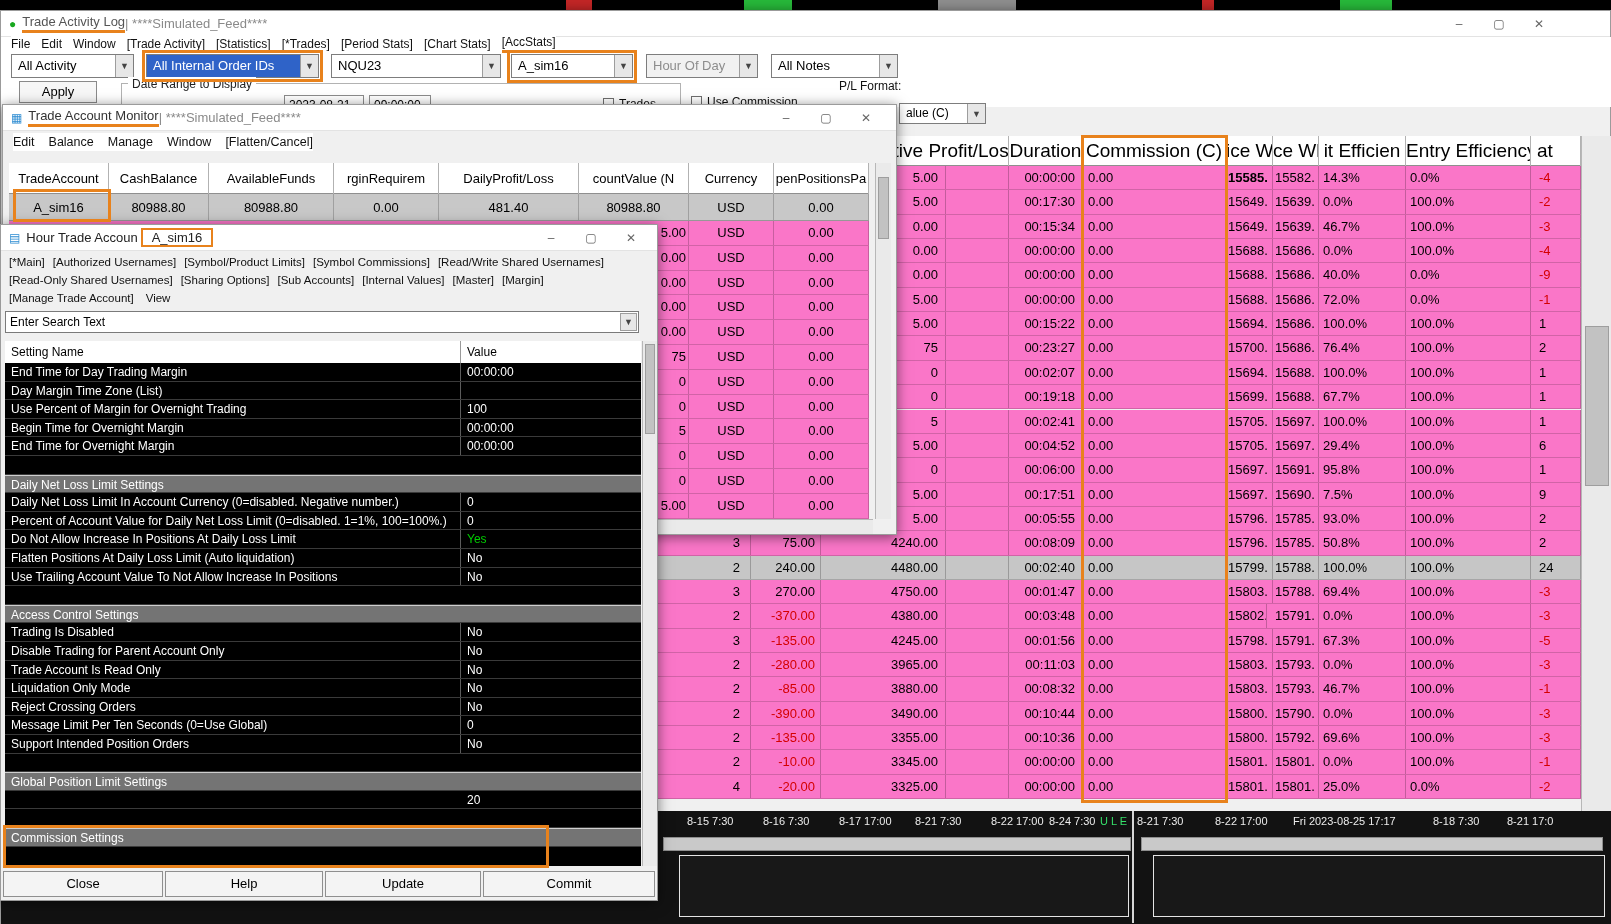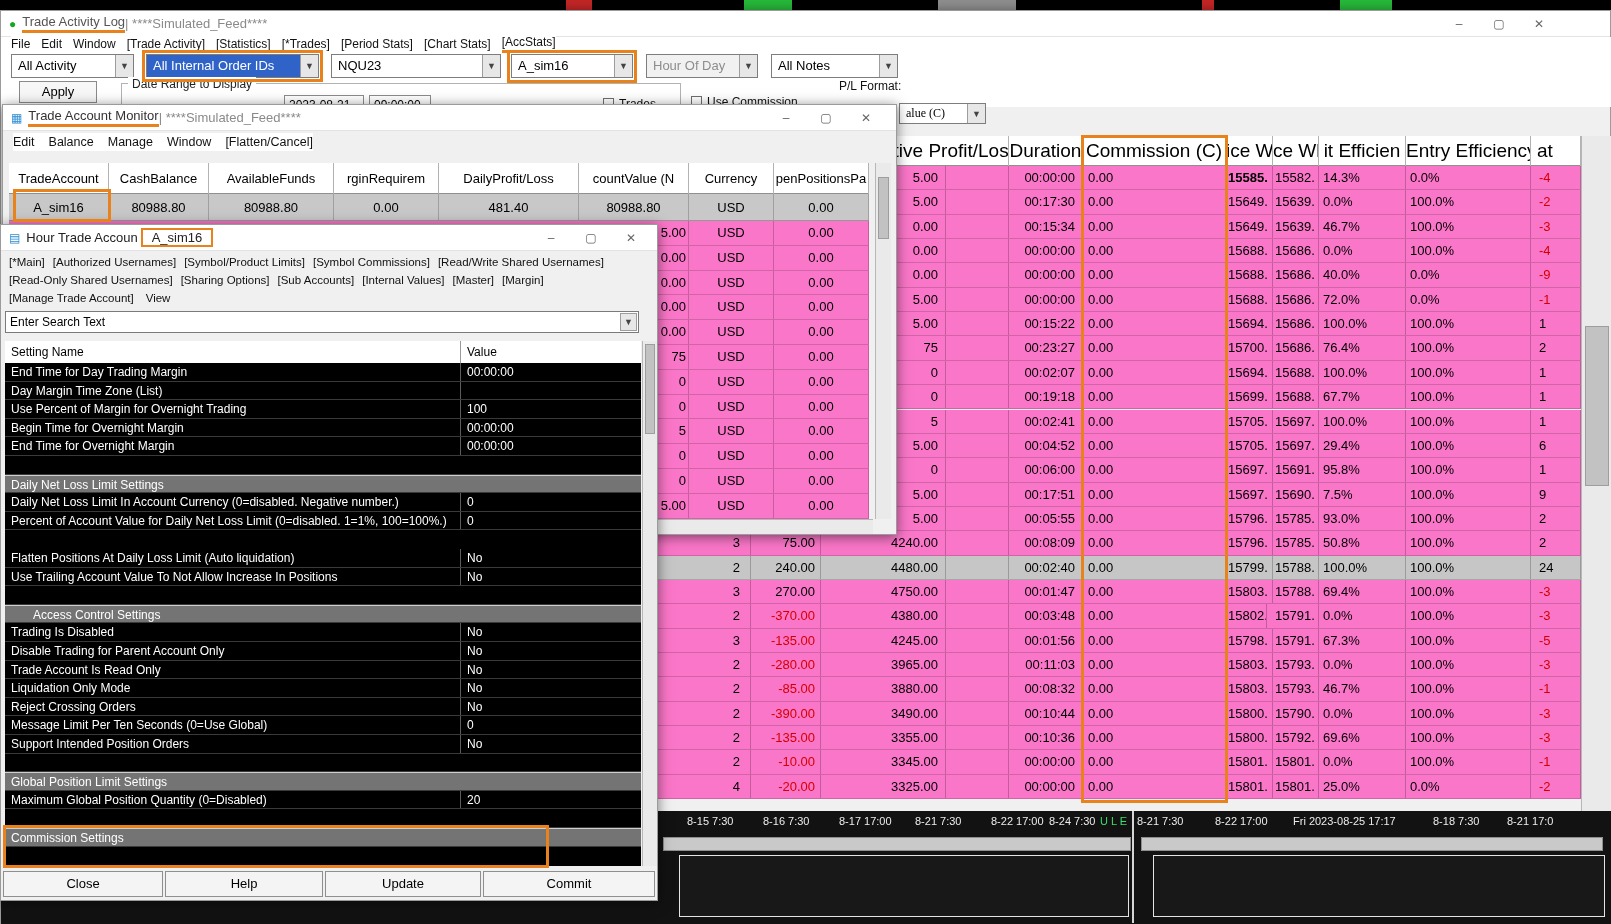--- a/index.html
+++ b/index.html
@@ -131,21 +131,21 @@
 
     <div class="btn97" style="left:18px;top:70px;width:78px;height:22px;line-height:20px;">Apply</div>
     <div class="groupbox" style="left:120px;top:72px;width:560px;height:50px;"></div>
     <div class="grouplabel" style="left:127px;top:66px;">Date Range to Display</div>
     <div class="field" style="left:283px;top:84px;width:80px;">2023-08-21</div>
     <div class="field" style="left:368px;top:84px;width:62px;">09:00:00</div>
     <div class="cklabel" style="left:602px;top:86px;"><span class="cb"></span><span>Trades...</span></div>
     <div class="cklabel" style="left:690px;top:84px;"><span class="cb"></span><span>Use Commission</span></div>
     <div class="cklabel" style="left:838px;top:68px;">P/L Format:</div>
     <div class="combo" style="left:898px;top:92px;width:87px;height:21px;font-size:12px;">
-      <span class="cval" style="padding-top:2px;font-family:Liberation Serif, serif;">alue (C)</span>
+      <span class="cval" style="padding-top:2px;">alue (C)</span>
       <span class="cbtn">▼</span>
     </div>
 
     <div id="tal-table" style="left:655px;top:125px;width:925px;height:664px;">
         <div class="theadbg" style="width: 925px;"></div>
         <div class="thcell" style="left: 227px; width: 126px;">ative Profit/Loss (</div>
         <div class="thcell" style="left: 353px; width: 74px;">Duration</div>
         <div class="thcell" style="left: 427px; width: 143px;">Commission (C)</div>
         <div class="thcell" style="left: 570px; width: 47px;">ice Whil</div>
         <div class="thcell" style="left: 617px; width: 46px;">ce Whil</div>
@@ -687,30 +687,34 @@
           <div class="sname2">Daily Net Loss Limit Settings</div>
         </div>
         <div class="srow" style="top: 152.2px; height: 18.6px; line-height: 17px;">
           <div class="sname">Daily Net Loss Limit In Account Currency (0=disabled. Negative number.)</div>
           <div class="sval">0</div>
         </div>
         <div class="srow" style="top: 170.8px; height: 18.6px; line-height: 17px;">
           <div class="sname">Percent of Account Value for Daily Net Loss Limit (0=disabled. 1=1%, 100=100%.)</div>
           <div class="sval">0</div>
         </div>
+        <div class="srow" style="top: 189.4px; height: 18.6px; line-height: 17px;">
+          <div class="sname">Do Not Allow Increase In Positions At Daily Loss Limit</div>
+          <div class="sval" style="color: rgb(0, 204, 0);">Yes</div>
+        </div>
         <div class="srow" style="top: 208px; height: 18.6px; line-height: 17px;">
           <div class="sname">Flatten Positions At Daily Loss Limit (Auto liquidation)</div>
           <div class="sval">No</div>
         </div>
         <div class="srow" style="top: 226.6px; height: 18.6px; line-height: 17px;">
           <div class="sname">Use Trailing Account Value To Not Allow Increase In Positions</div>
           <div class="sval">No</div>
         </div>
         <div class="srow sempty" style="top: 245.2px; height: 18.6px; line-height: 17px;"></div>
-        <div class="srow shead" style="top: 263.8px; height: 18.6px; line-height: 17px; padding-left: 22px;">
+        <div class="srow shead" style="top: 263.8px; height: 18.6px; line-height: 17px;">
           <div class="sname2">Access Control Settings</div>
         </div>
         <div class="srow" style="top: 282.4px; height: 18.6px; line-height: 17px;">
           <div class="sname">Trading Is Disabled</div>
           <div class="sval">No</div>
         </div>
         <div class="srow" style="top: 301px; height: 18.6px; line-height: 17px;">
           <div class="sname">Disable Trading for Parent Account Only</div>
           <div class="sval">No</div>
         </div>
@@ -732,21 +736,20 @@
         </div>
         <div class="srow" style="top: 394px; height: 18.6px; line-height: 17px;">
           <div class="sname">Support Intended Position Orders</div>
           <div class="sval">No</div>
         </div>
         <div class="srow sempty" style="top: 412.6px; height: 18.6px; line-height: 17px;"></div>
         <div class="srow shead" style="top: 431.2px; height: 18.6px; line-height: 17px;">
           <div class="sname2">Global Position Limit Settings</div>
         </div>
         <div class="srow" style="top: 449.8px; height: 18.6px; line-height: 17px;">
-          <div class="sname">Maximum Global Position Quantity (0=Disabled)</div>
           <div class="sval">20</div>
         </div>
         <div class="srow sempty" style="top: 468.4px; height: 18.6px; line-height: 17px;"></div>
         <div class="srow shead" style="top: 487px; height: 18.6px; line-height: 17px;">
           <div class="sname2">Commission Settings</div>
         </div>
       </div>
     <div class="scrolllane" style="left:641px;top:116px;width:15px;height:525px;">
       <div class="scrollthumb" style="left:2px;top:3px;width:10px;height:90px;"></div>
     </div>

